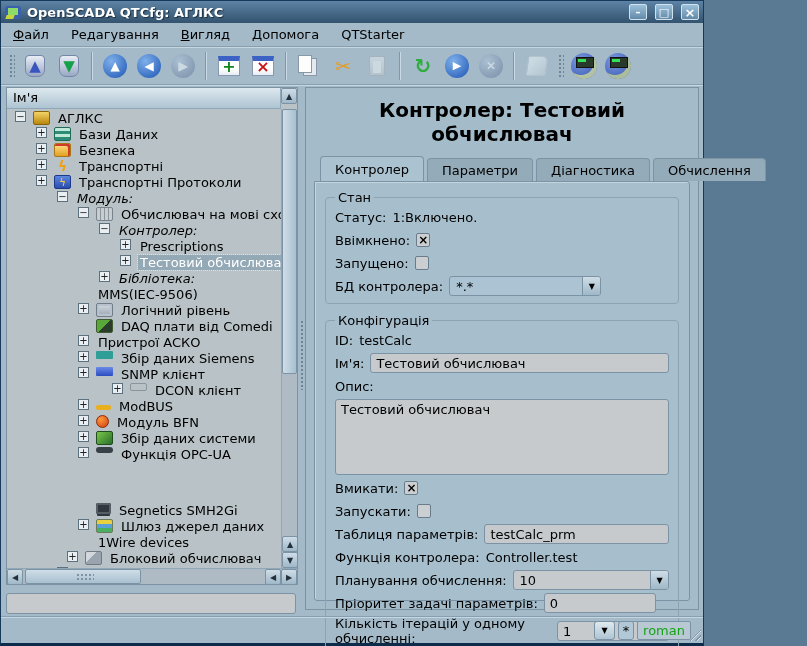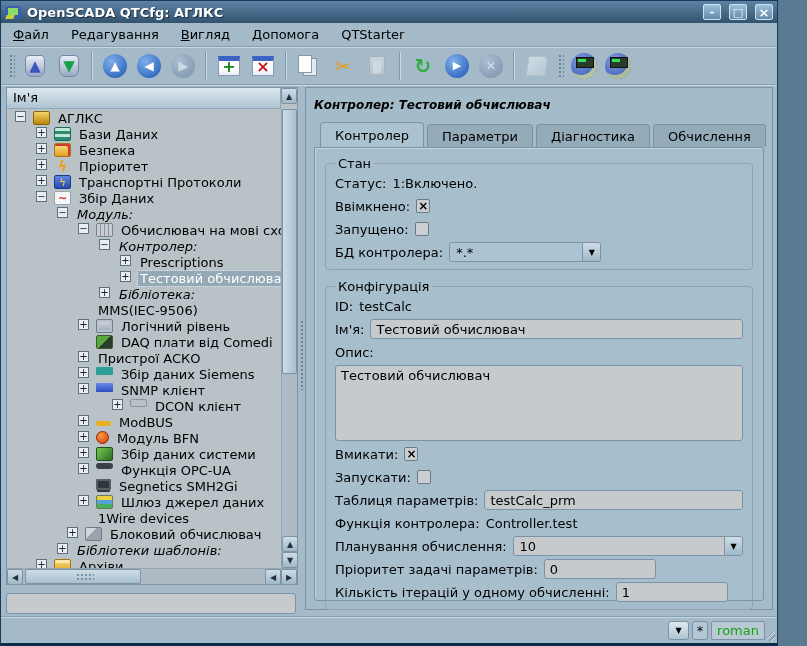--- a/index.html
+++ b/index.html
@@ -1,20 +1,20 @@
 <!DOCTYPE html>
 <html><head>
 <meta charset="utf-8">
 <style>
   html,body{margin:0;padding:0;}
   body{width:807px;height:646px;overflow:hidden;font-family:"DejaVu Sans",sans-serif;font-size:13px;color:#000;background:#5a7a94;}
   *{box-sizing:border-box;}
   u{text-decoration:underline;}
 
-  .window{width:778px;height:646px;display:flex;flex-direction:column;
+  .window{width:704px;height:646px;display:flex;flex-direction:column;
     background:#a4bac8;border:1px solid #16395c;border-bottom:3px solid #0d2b4a;}
 
   
   .titlebar{height:22px;flex:none;display:flex;align-items:center;gap:6px;padding:0 4px;
     background:linear-gradient(#5d83a5,#33536e);}
   .app-icon{width:16px;height:13px;background:#3a5fae;border-radius:3px;position:relative;flex:none;}
   .app-icon::before{content:"";position:absolute;left:3px;top:2px;right:3px;bottom:4px;background:#8ddc6a;}
   .app-icon::after{content:"";position:absolute;left:1px;bottom:0;width:8px;height:4px;background:#c9d438;transform:skewX(-20deg);}
   .tb-title{flex:1;color:#fff;font-weight:bold;text-shadow:1px 1px 1px #1a2f42;white-space:nowrap;overflow:hidden;}
   .wbtn{width:18px;height:16px;flex:none;border:1px solid #cfe2ef;border-radius:2px;
@@ -128,21 +128,21 @@
   .filter-input{height:21px;margin:8px 2px 2px 0;background:#c6cacd;border:1px solid #7b93a5;border-radius:3px;
     font:13px "DejaVu Sans",sans-serif;padding:0 4px;}
 
   .splitter{width:7px;flex:none;position:relative;}
   .splitter::before{content:"";position:absolute;left:2px;top:44%;width:4px;height:70px;
     background-image:radial-gradient(circle,#6d8596 1px,rgba(0,0,0,0) 1.3px);background-size:4px 4px;}
 
   
   .right-panel{flex:1;min-width:0;display:flex;flex-direction:column;border:1px solid #7b93a5;background:#a4bcca;
     margin:0 0 6px 0;padding:4px 8px 8px;}
-  .panel-title{flex:none;text-align:left;font-size:12px;font-weight:bold;font-style:italic;padding:6px 0 12px;}
+  .panel-title{flex:none;text-align:center;font-size:20px;font-weight:bold;padding:6px 0 12px;}
   .tabs{flex:none;display:flex;gap:3px;padding-left:6px;}
   .tab{padding:4px 14px 3px;border:1px solid #7b93a5;border-bottom:none;border-radius:4px 4px 0 0;background:#94abb9;}
   .tab.active{background:#abc3d1;padding-top:5px;margin-top:-2px;}
   .tab-frame{flex:1;min-height:0;border:1px solid #7b93a5;border-radius:0 3px 3px 3px;background:#a7bfcd;
     box-shadow:inset 1px 1px 0 #c3d5df;padding:8px 10px;display:flex;flex-direction:column;gap:9px;}
   fieldset.group{border:1px solid #8da3b2;border-radius:4px;margin:0;padding:2px 9px 7px;display:flex;flex-direction:column;gap:3px;}
   fieldset.group legend{padding:0 3px;}
   .frow{display:flex;align-items:center;gap:6px;min-height:20px;}
   .bval{font-weight:normal;}
   .checkbox{width:14px;height:14px;flex:none;border:1px solid #687c8a;background:#cbcfd2;border-radius:2px;
@@ -275,31 +275,26 @@
                 <span class="tlabel">Бази Даних</span>
               </div>
               <div class="trow" style="padding-left: 29px;">
                 <span class="exp exp-plus"></span>
                 <span class="ti security-icon"></span>
                 <span class="tlabel">Безпека</span>
               </div>
               <div class="trow" style="padding-left: 29px;">
                 <span class="exp exp-plus"></span>
                 <span class="ti transports-icon"></span>
-                <span class="tlabel">Пріоритет</span>
+                <span class="tlabel">Транспортні</span>
               </div>
               <div class="trow" style="padding-left: 29px;">
                 <span class="exp exp-plus"></span>
                 <span class="ti protocols-icon"></span>
                 <span class="tlabel">Транспортні Протоколи</span>
-              </div>
-              <div class="trow" style="padding-left: 29px;">
-                <span class="exp exp-minus"></span>
-                <span class="ti daq-icon"></span>
-                <span class="tlabel">Збір Даних</span>
               </div>
               <div class="trow" style="padding-left: 50px;">
                 <span class="exp exp-minus"></span>
                 <span class="tlabel it">Модуль:</span>
               </div>
               <div class="trow" style="padding-left: 71px;">
                 <span class="exp exp-minus"></span>
                 <span class="ti javalikecalc-icon"></span>
                 <span class="tlabel">Обчислювач на мові схож</span>
               </div>
@@ -365,21 +360,21 @@
               <div class="trow" style="padding-left: 71px;">
                 <span class="exp exp-plus"></span>
                 <span class="ti sysdaq-icon"></span>
                 <span class="tlabel">Збір даних системи</span>
               </div>
               <div class="trow" style="padding-left: 71px;">
                 <span class="exp exp-plus"></span>
                 <span class="ti opcua-icon"></span>
                 <span class="tlabel">Функція OPC-UA</span>
               </div>
-              <div class="trow" style="padding-left: 71px;">
+              <div class="trow" style="padding-left: 71px; margin-top: 40px;">
                 <span class="exp exp-leaf"></span>
                 <span class="ti segnetics-icon"></span>
                 <span class="tlabel">Segnetics SMH2Gi</span>
               </div>
               <div class="trow" style="padding-left: 71px;">
                 <span class="exp exp-plus"></span>
                 <span class="ti gateway-icon"></span>
                 <span class="tlabel">Шлюз джерел даних</span>
               </div>
               <div class="trow" style="padding-left: 71px;">

